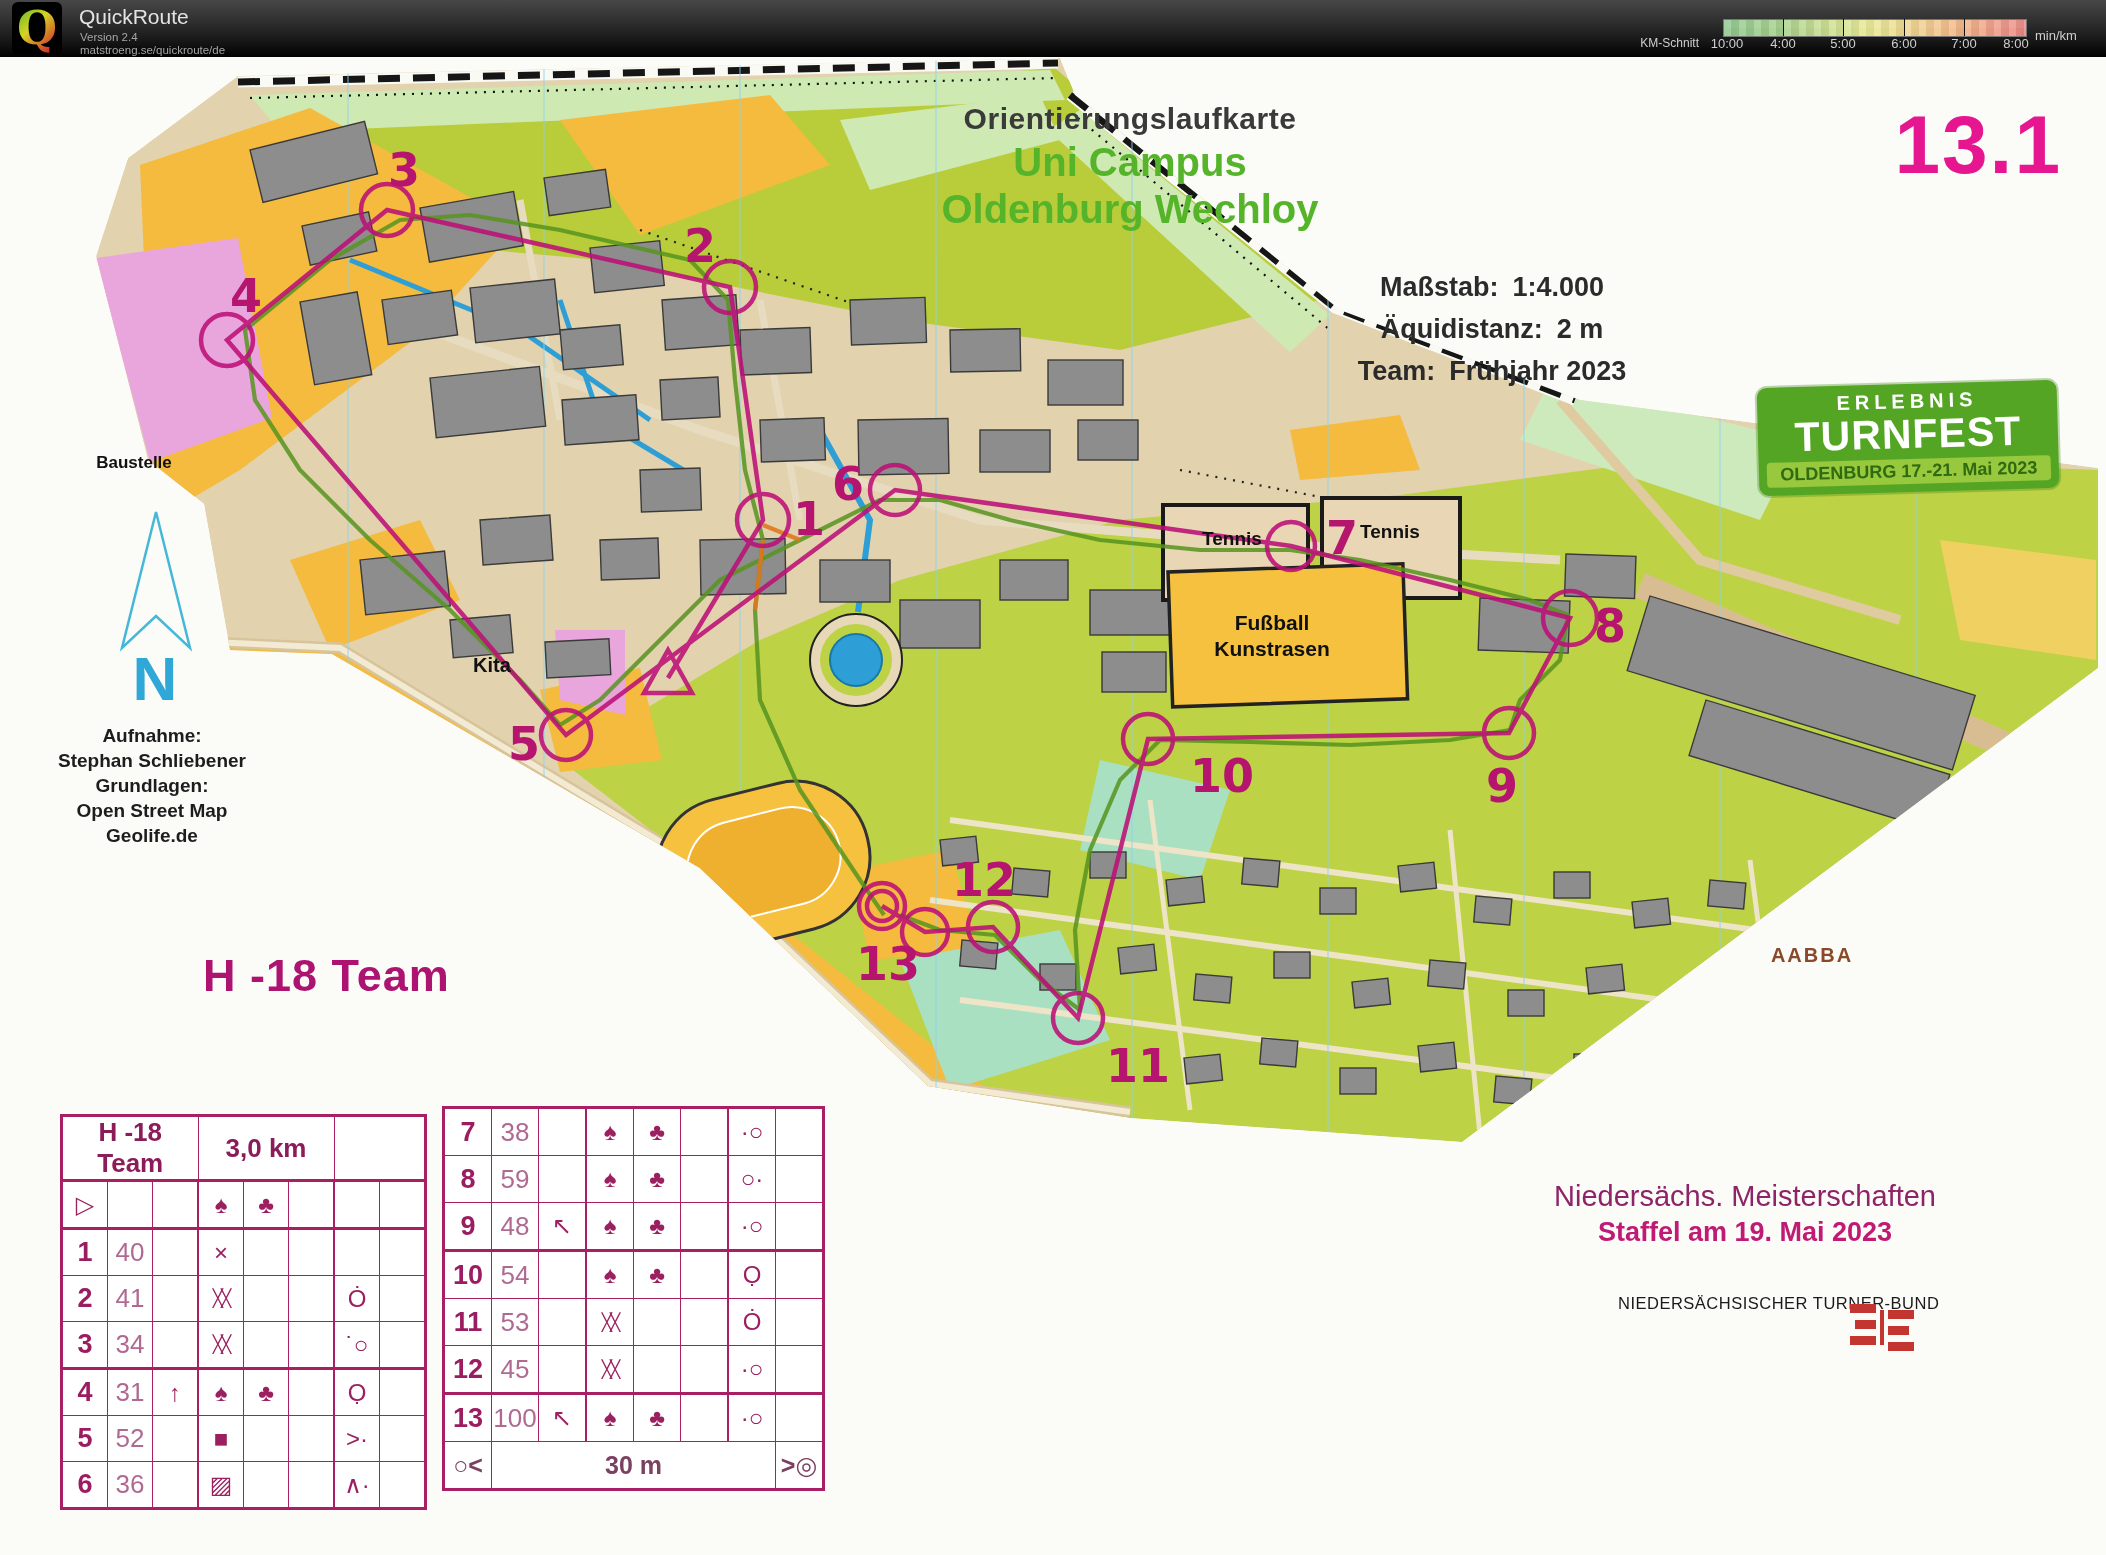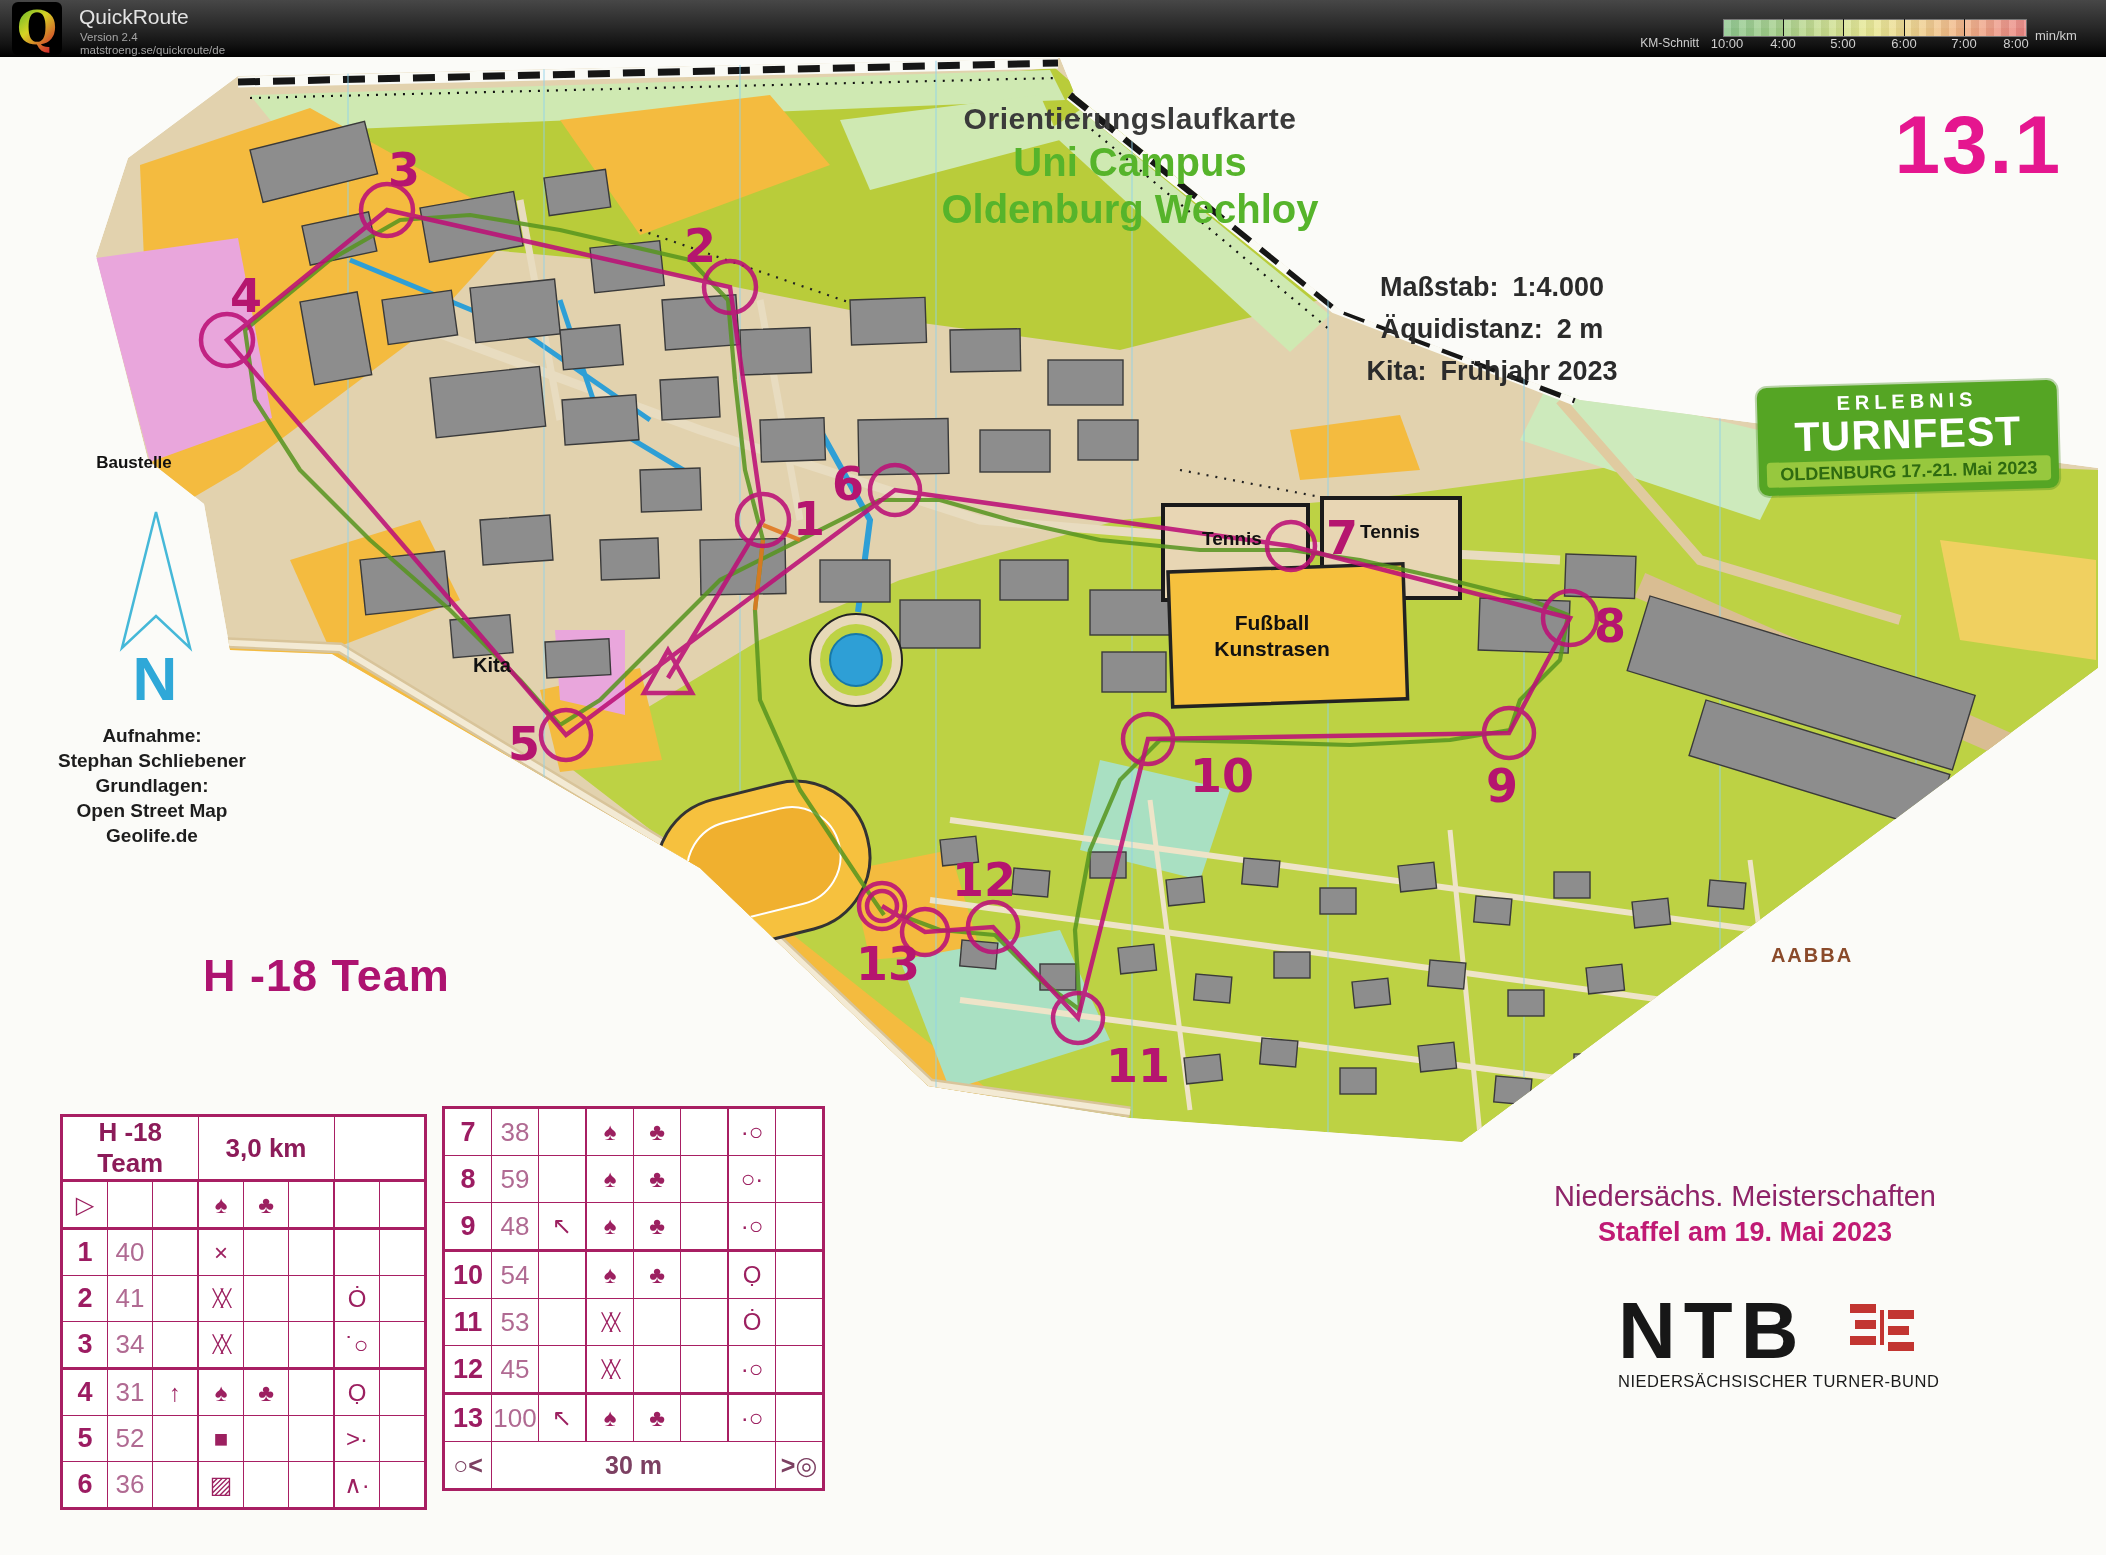--- a/index.html
+++ b/index.html
@@ -317,40 +317,39 @@
 
 <div class="abs map-title">
   <div class="t1">Orientierungslaufkarte</div>
   <div class="t2">Uni Campus</div>
   <div class="t3">Oldenburg Wechloy</div>
 </div>
 
 <div class="abs scale-block">
   <div><span>Maßstab:</span><span class="val">1:4.000</span></div>
   <div><span>Äquidistanz:</span><span class="val">2 m</span></div>
-  <div><span>Kita:</span><span class="val">Frühjahr 2023</span></div>
+  <div><span>Team:</span><span class="val">Frühjahr 2023</span></div>
 </div>
 
 <div class="abs mapnum">13.1</div>
 
 <div class="abs turnfest">
   <div class="e">ERLEBNIS</div>
   <div class="t">TURNFEST</div>
   <div class="band">OLDENBURG 17.-21. Mai 2023</div>
 </div>
 
 <div class="abs course-name">H -18 Team</div>
 
 <div class="abs champ">
   <div class="c1">Niedersächs. Meisterschaften</div>
   <div class="c2">Staffel am 19. Mai 2023</div>
 </div>
 
 <div class="abs ntb">
-  <div class="big">NTB</div>
   <svg class="ntb-icon" width="64" height="62" viewBox="0 0 64 62">
     <g fill="#c23531">
       <rect x="0" y="6" width="26" height="9"></rect>
         <rect x="5" y="22" width="21" height="9"></rect>
         <rect x="0" y="38" width="26" height="9"></rect>
       <rect x="30" y="12" width="4" height="35"></rect>
       <rect x="38" y="12" width="26" height="9"></rect>
         <rect x="38" y="28" width="21" height="9"></rect>
         <rect x="38" y="44" width="26" height="9"></rect>
     </g>

